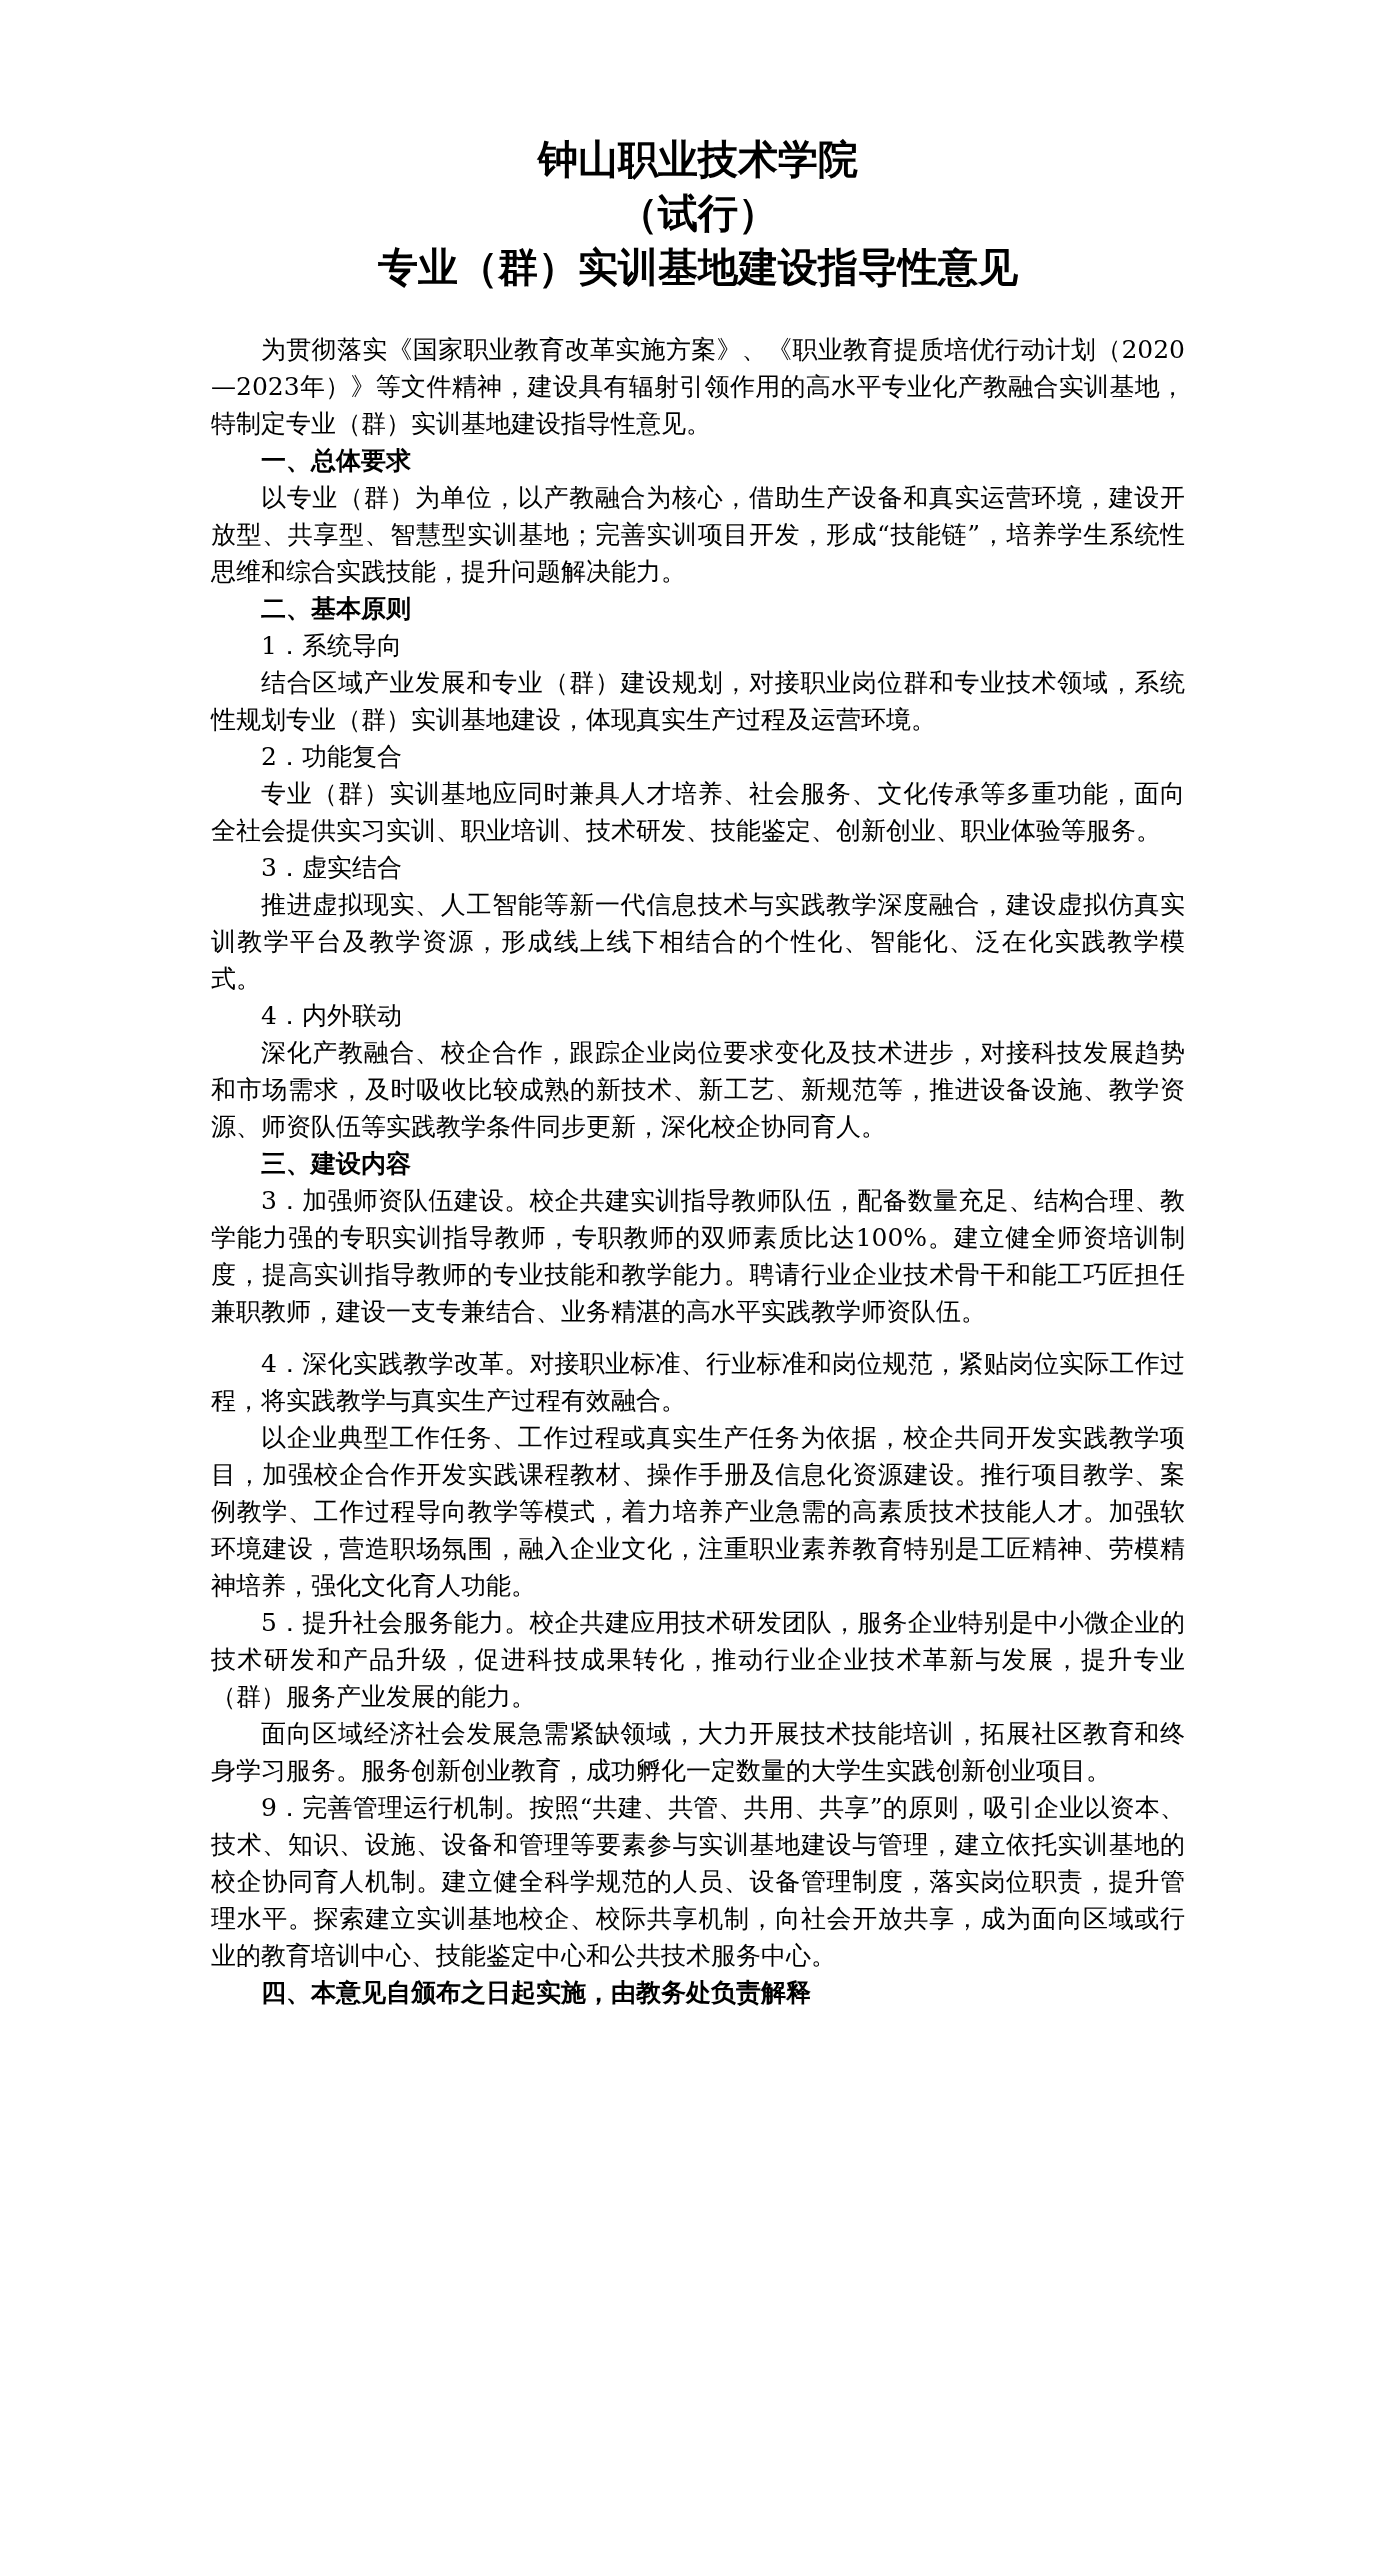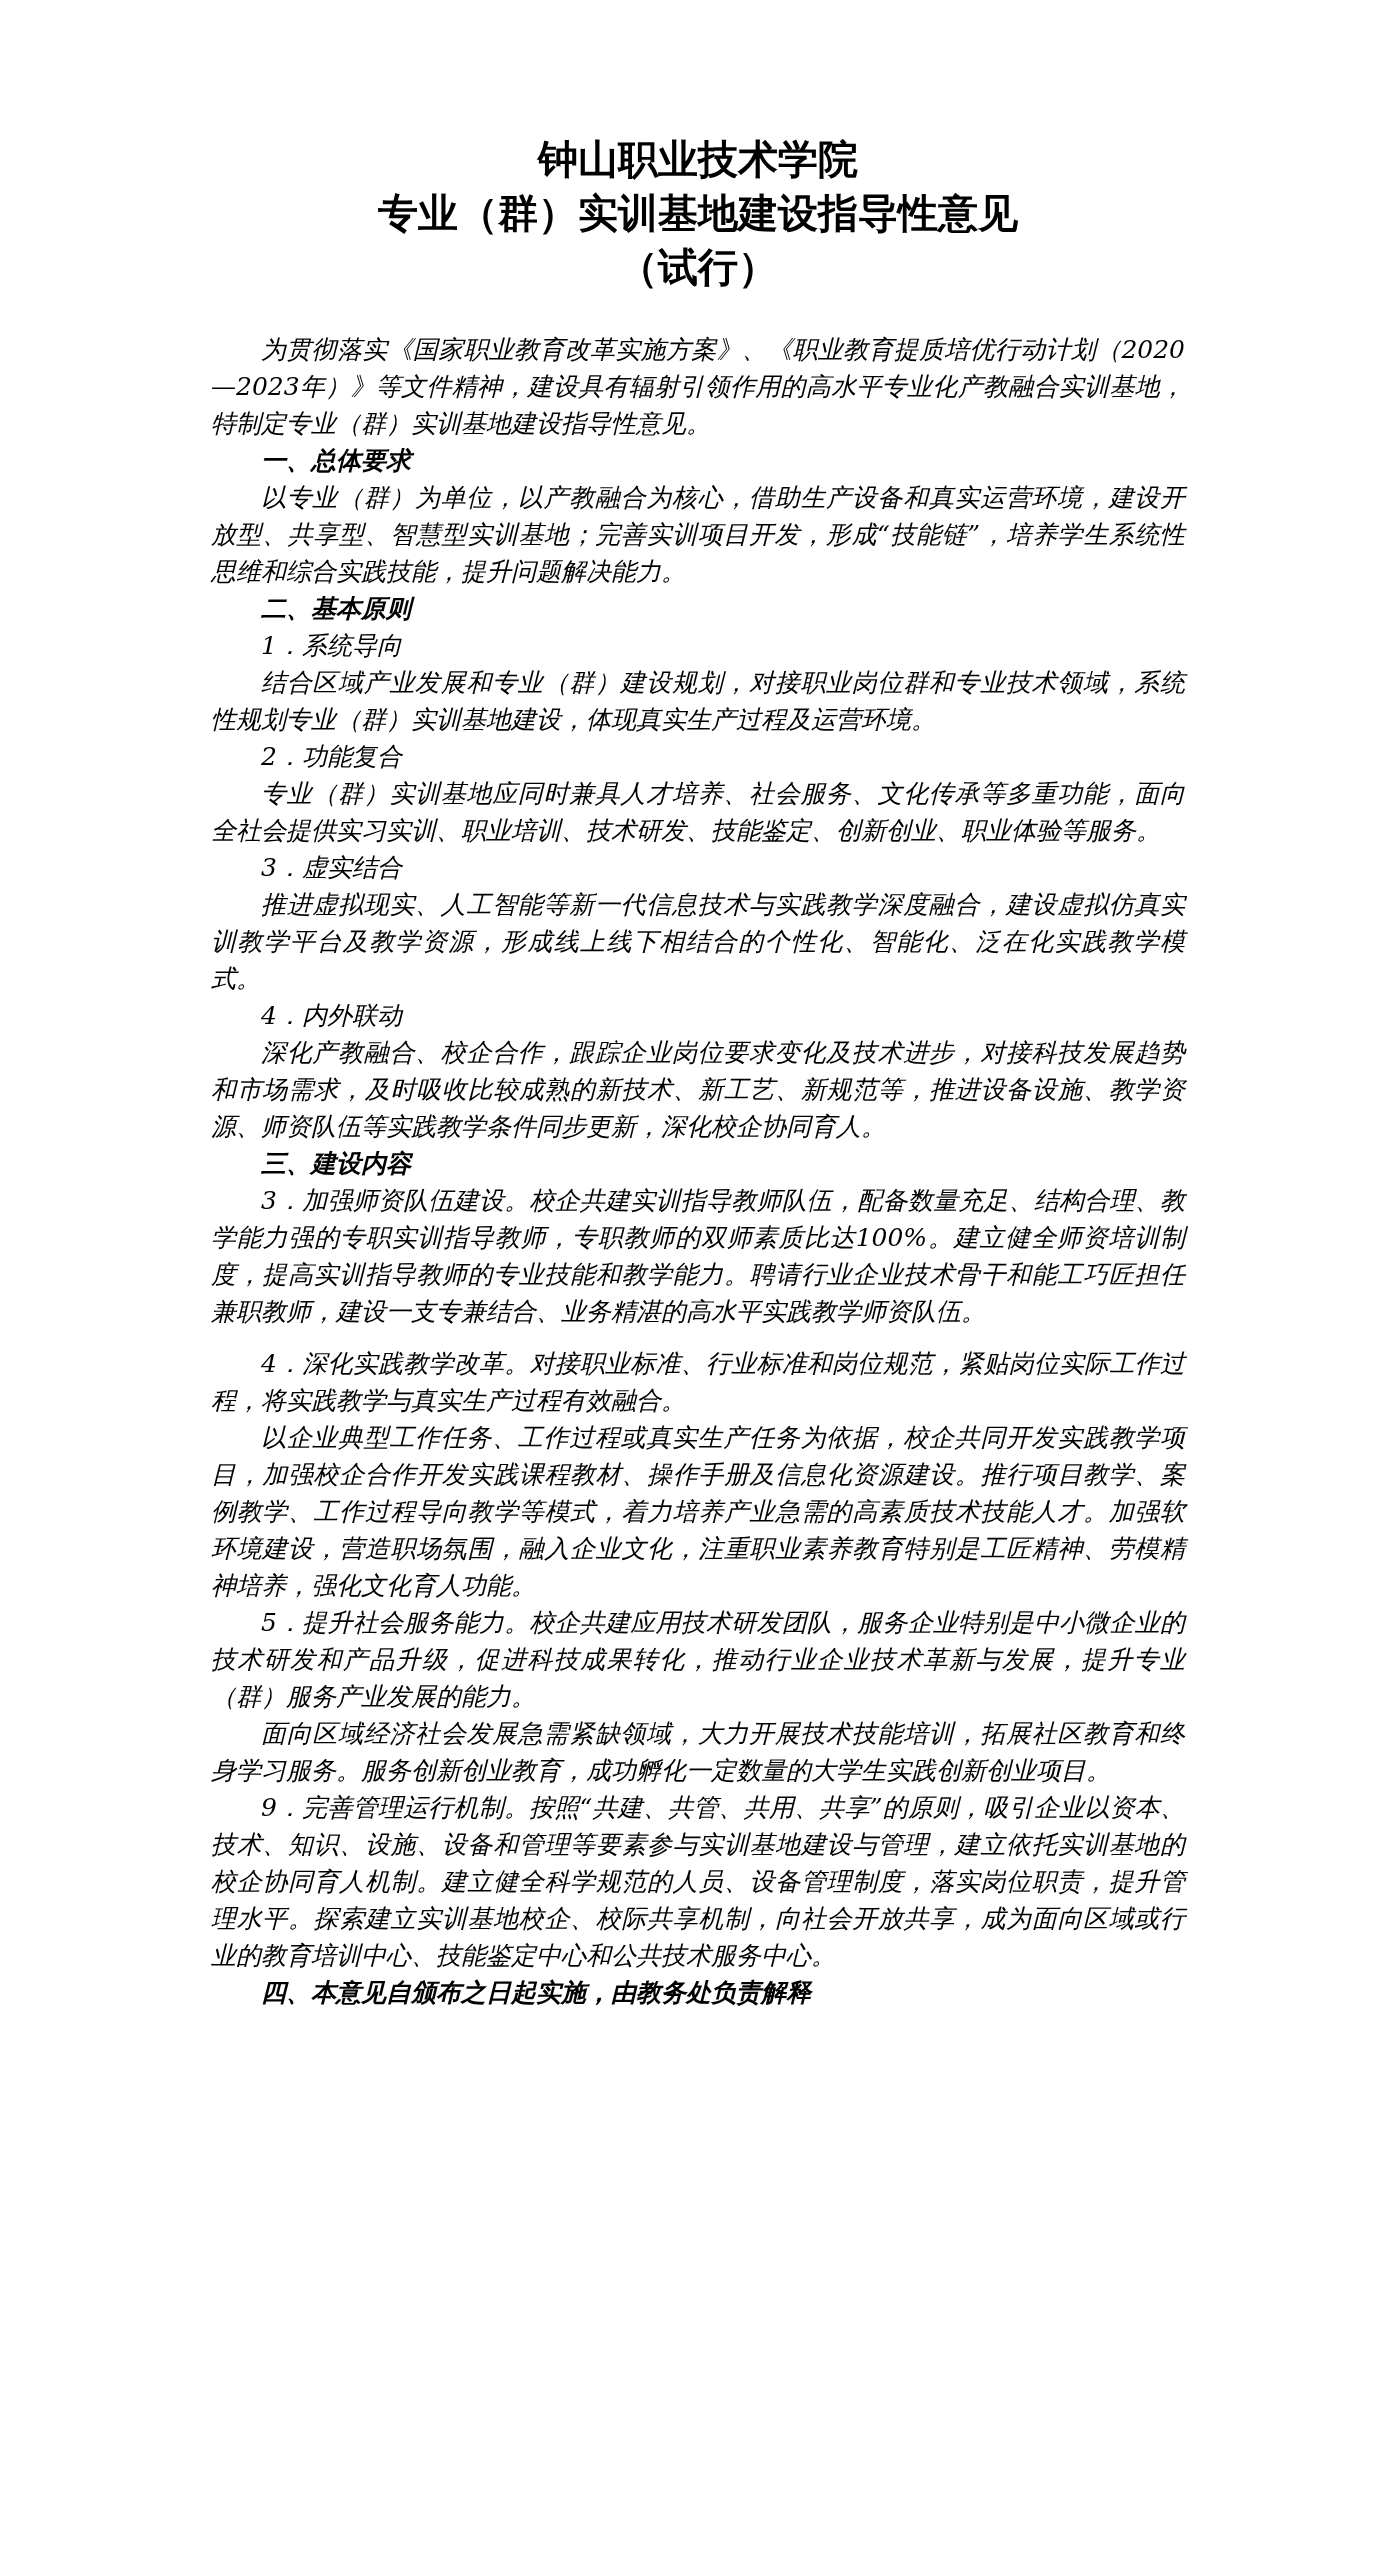--- a/index.html
+++ b/index.html
@@ -33,21 +33,20 @@
     font-size: 25.5px;
     line-height: 37px;
     font-weight: normal;
   }
   .body-text {
     margin-top: 37px;
     font-size: 25px;
     line-height: 37px;
     text-align: justify;
     text-justify: inter-ideograph;
-    font-style: italic;
   }
   .para {
     margin: 0;
     text-indent: 2em;
     font-weight: normal;
   }
   .sec-heading {
     margin: 0;
     text-indent: 2em;
     font-weight: bold;
@@ -57,22 +56,22 @@
   }
 </style>
 </head>
 <body>
 
 <div class="page">
   <div class="content">
 
     <div class="title-block">
       <div>钟山职业技术学院</div>
+      <div>（试行）</div>
       <div>专业（群）实训基地建设指导性意见</div>
-      <div>（试行）</div>
     </div>
 
 
     <div class="body-text">
       <p class="para">为贯彻落实《国家职业教育改革实施方案》、《职业教育提质培优行动计划（2020—2023年）》等文件精神，建设具有辐射引领作用的高水平专业化产教融合实训基地，特制定专业（群）实训基地建设指导性意见。</p>
       <p class="sec-heading">一、总体要求</p>
       <p class="para">以专业（群）为单位，以产教融合为核心，借助生产设备和真实运营环境，建设开放型、共享型、智慧型实训基地；完善实训项目开发，形成“技能链”，培养学生系统性思维和综合实践技能，提升问题解决能力。</p>
       <p class="sec-heading">二、基本原则</p>
       <p class="para">1．系统导向</p>
       <p class="para">结合区域产业发展和专业（群）建设规划，对接职业岗位群和专业技术领域，系统性规划专业（群）实训基地建设，体现真实生产过程及运营环境。</p>

